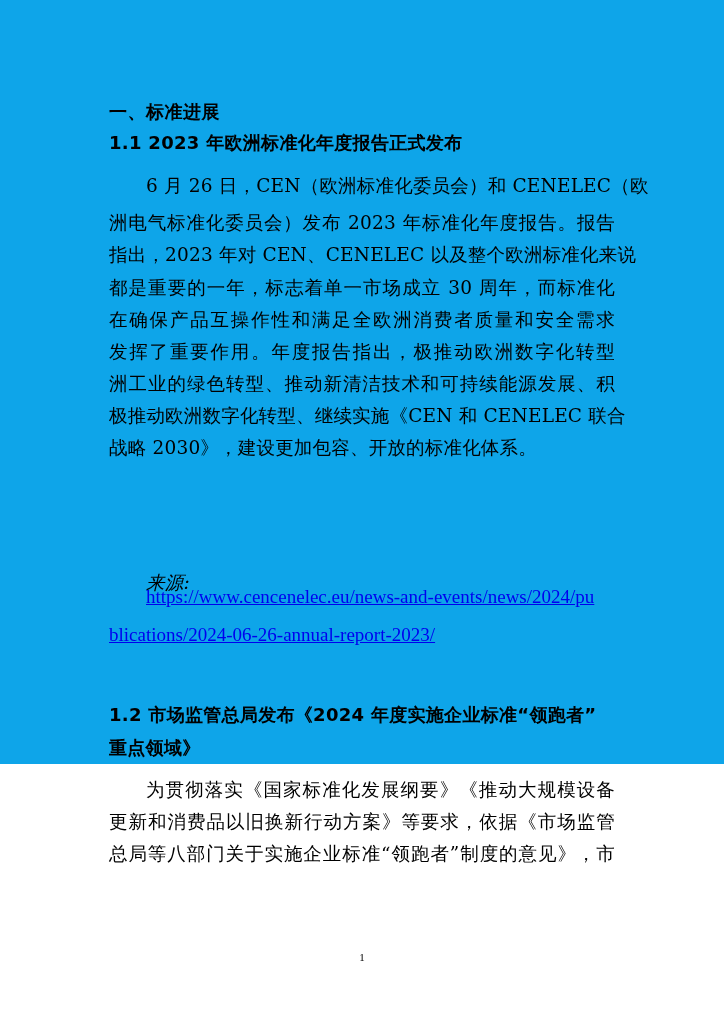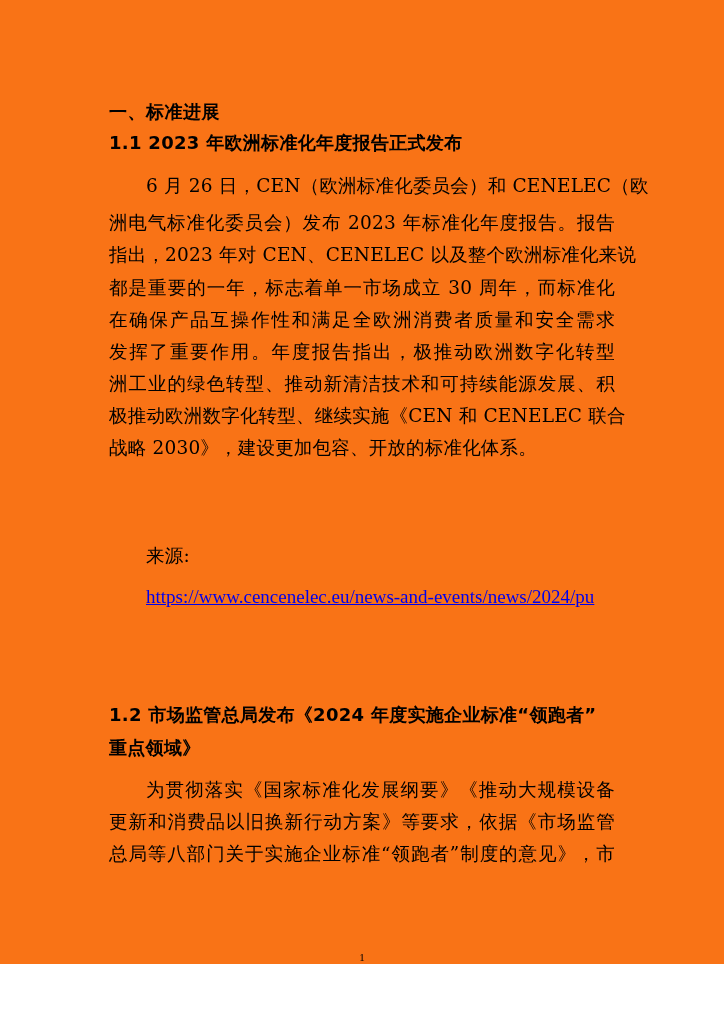--- a/index.html
+++ b/index.html
@@ -1,18 +1,18 @@
 <!DOCTYPE html>
 <html><head>
 <meta charset="utf-8">
 <style>
   html, body { margin: 0; padding: 0; background: #ffffff; }
   body { width: 724px; height: 1024px; position: relative; overflow: hidden;
          font-family: "DejaVu Serif", "Liberation Serif", serif; color: #000; }
-  .page { position: absolute; left: 0; top: 0; width: 724px; height: 964px; background: #f97316; }
+  .page { position: absolute; left: 0; top: 0; width: 724px; height: 764px; background: #0ea5e9; }
   .line { position: absolute; left: 109px; width: 506px; white-space: nowrap; }
   .h1 { font-family: "DejaVu Sans", "Liberation Sans", sans-serif; font-weight: bold; font-size: 18px; letter-spacing: 0.5px; }
   .h2 { font-family: "DejaVu Sans", "Liberation Sans", sans-serif; font-weight: bold; font-size: 18px; letter-spacing: 0.3px; }
   .p { font-size: 18.5px; text-align: justify; text-align-last: justify; letter-spacing: 0.2px; }
   .p.last { text-align-last: left; }
   .indent { left: 146px; width: 469px; }
   .link { color: #0000ee; font-family: "Liberation Serif", serif; font-size: 19px; }
   .pagenum { position: absolute; top: 951px; left: 0; width: 724px; text-align: center; font-size: 11px; font-family: "Liberation Serif", serif; }
 </style>
 </head>
@@ -26,22 +26,23 @@
   <div class="line p indent" style="top:173px;">6 月 26 日，CEN（欧洲标准化委员会）和 CENELEC（欧</div>
   <div class="line p" style="top:210px;">洲电气标准化委员会）发布 2023 年标准化年度报告。报告</div>
   <div class="line p" style="top:242px;">指出，2023 年对 CEN、CENELEC 以及整个欧洲标准化来说</div>
   <div class="line p" style="top:275px;">都是重要的一年，标志着单一市场成立 30 周年，而标准化</div>
   <div class="line p" style="top:307px;">在确保产品互操作性和满足全欧洲消费者质量和安全需求</div>
   <div class="line p" style="top:339px;">发挥了重要作用。年度报告指出，极推动欧洲数字化转型</div>
   <div class="line p" style="top:371px;">洲工业的绿色转型、推动新清洁技术和可持续能源发展、积</div>
   <div class="line p" style="top:403px;">极推动欧洲数字化转型、继续实施《CEN 和 CENELEC 联合</div>
   <div class="line p last" style="top:435px;">战略 2030》，建设更加包容、开放的标准化体系。</div>
 
-  <div class="line p last indent" style="top:543px;">来源:</div>
+  <div class="line p last indent" style="top:570px;font-style:italic;">来源:</div>
   <a class="line link indent" style="top:586px;" href="#">https://www.cencenelec.eu/news-and-events/news/2024/pu</a>
+  <a class="line link" style="top:624px;" href="#">blications/2024-06-26-annual-report-2023/</a>
 
   <div class="line h2" style="top:703px;">1.2 市场监管总局发布《2024 年度实施企业标准“领跑者”</div>
   <div class="line h2" style="top:736px;">重点领域》</div>
 
   <div class="line p indent" style="top:777px;">为贯彻落实《国家标准化发展纲要》《推动大规模设备</div>
   <div class="line p" style="top:809px;">更新和消费品以旧换新行动方案》等要求，依据《市场监管</div>
   <div class="line p" style="top:841px;">总局等八部门关于实施企业标准“领跑者”制度的意见》，市</div>
 
   <div class="pagenum">1</div>
 </div>

